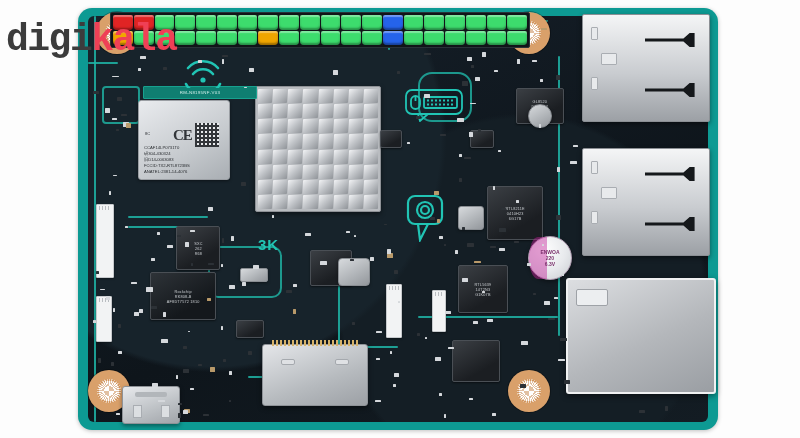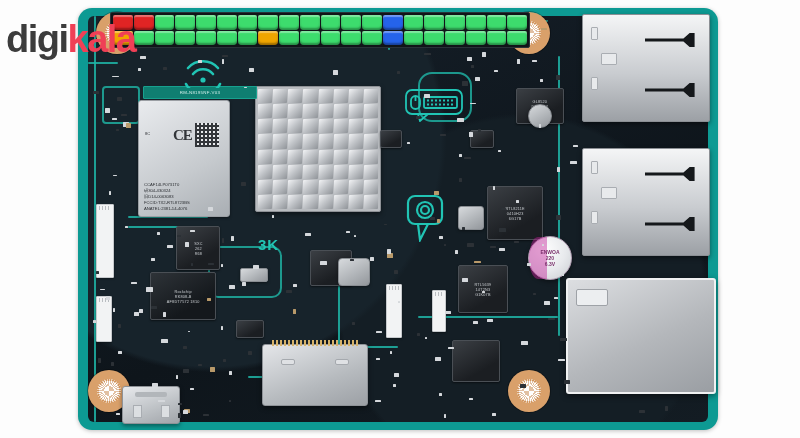--- a/index.html
+++ b/index.html
@@ -51,21 +51,21 @@
 
   
   .chip{position:absolute;background:linear-gradient(150deg,#3b3f44,#1b1e22 70%);
         border:1px solid #4a4f55;border-radius:2px;
         color:#c8ccd0;font-size:4px;line-height:1.25;letter-spacing:.2px;
         display:flex;align-items:center;justify-content:center;text-align:center;
         box-shadow:0 1px 2px rgba(0,0,0,.5);overflow:hidden;}
   .chip .txt{transform:scale(.95);white-space:pre-line;}
 
   
-  .wifimod{position:absolute;left:138px;top:100px;width:92px;height:117px;
+  .wifimod{position:absolute;left:138px;top:100px;width:92px;height:80px;
         background:linear-gradient(150deg,#e9ebee,#c6cace 60%,#a9aeb3);
         border:1px solid #9b9fa4;border-radius:3px;
         box-shadow:0 1px 3px rgba(0,0,0,.45);
         font-size:4.2px;color:#2a2d31;padding:4px;box-sizing:border-box;}
   .wifimod .cert{position:absolute;bottom:4px;left:5px;line-height:1.45;white-space:pre-line;}
   .ce{position:absolute;left:34px;top:26px;font-size:15px;font-weight:bold;color:#33363a;
       font-family:"Liberation Serif",serif;letter-spacing:-1px;}
   .qr{position:absolute;right:10px;top:22px;width:24px;height:24px;
       background:
         repeating-linear-gradient(0deg,#23262a 0 2px,transparent 2px 4px),
@@ -120,21 +120,21 @@
   .shield{position:absolute;background:linear-gradient(150deg,#d7dadd,#aeb2b6 60%,#93979c);
        border:1px solid #8a8e93;border-radius:2px;box-shadow:0 1px 3px rgba(0,0,0,.4);}
 
   
   .smd{position:absolute;background:#d5d8dc;border-radius:.5px;}
   .smd.dark{background:#2c3136;}
   .smd.tan{background:#b99a6a;}
 
   
   .wm{position:absolute;left:6px;top:18px;font-size:38px;font-weight:bold;
-      letter-spacing:-1.5px;font-family:Liberation Sans, sans-serif;}
+      letter-spacing:-1.5px;font-family:Liberation Mono, monospace;}
   .wm .d{color:#3c3c3c;} .wm .k{color:#ef4056;}
 </style>
 </head>
 <body>
 
 <div id="stage">
 
   <div class="pcb"></div>
   <div class="pcb-inner">
 

